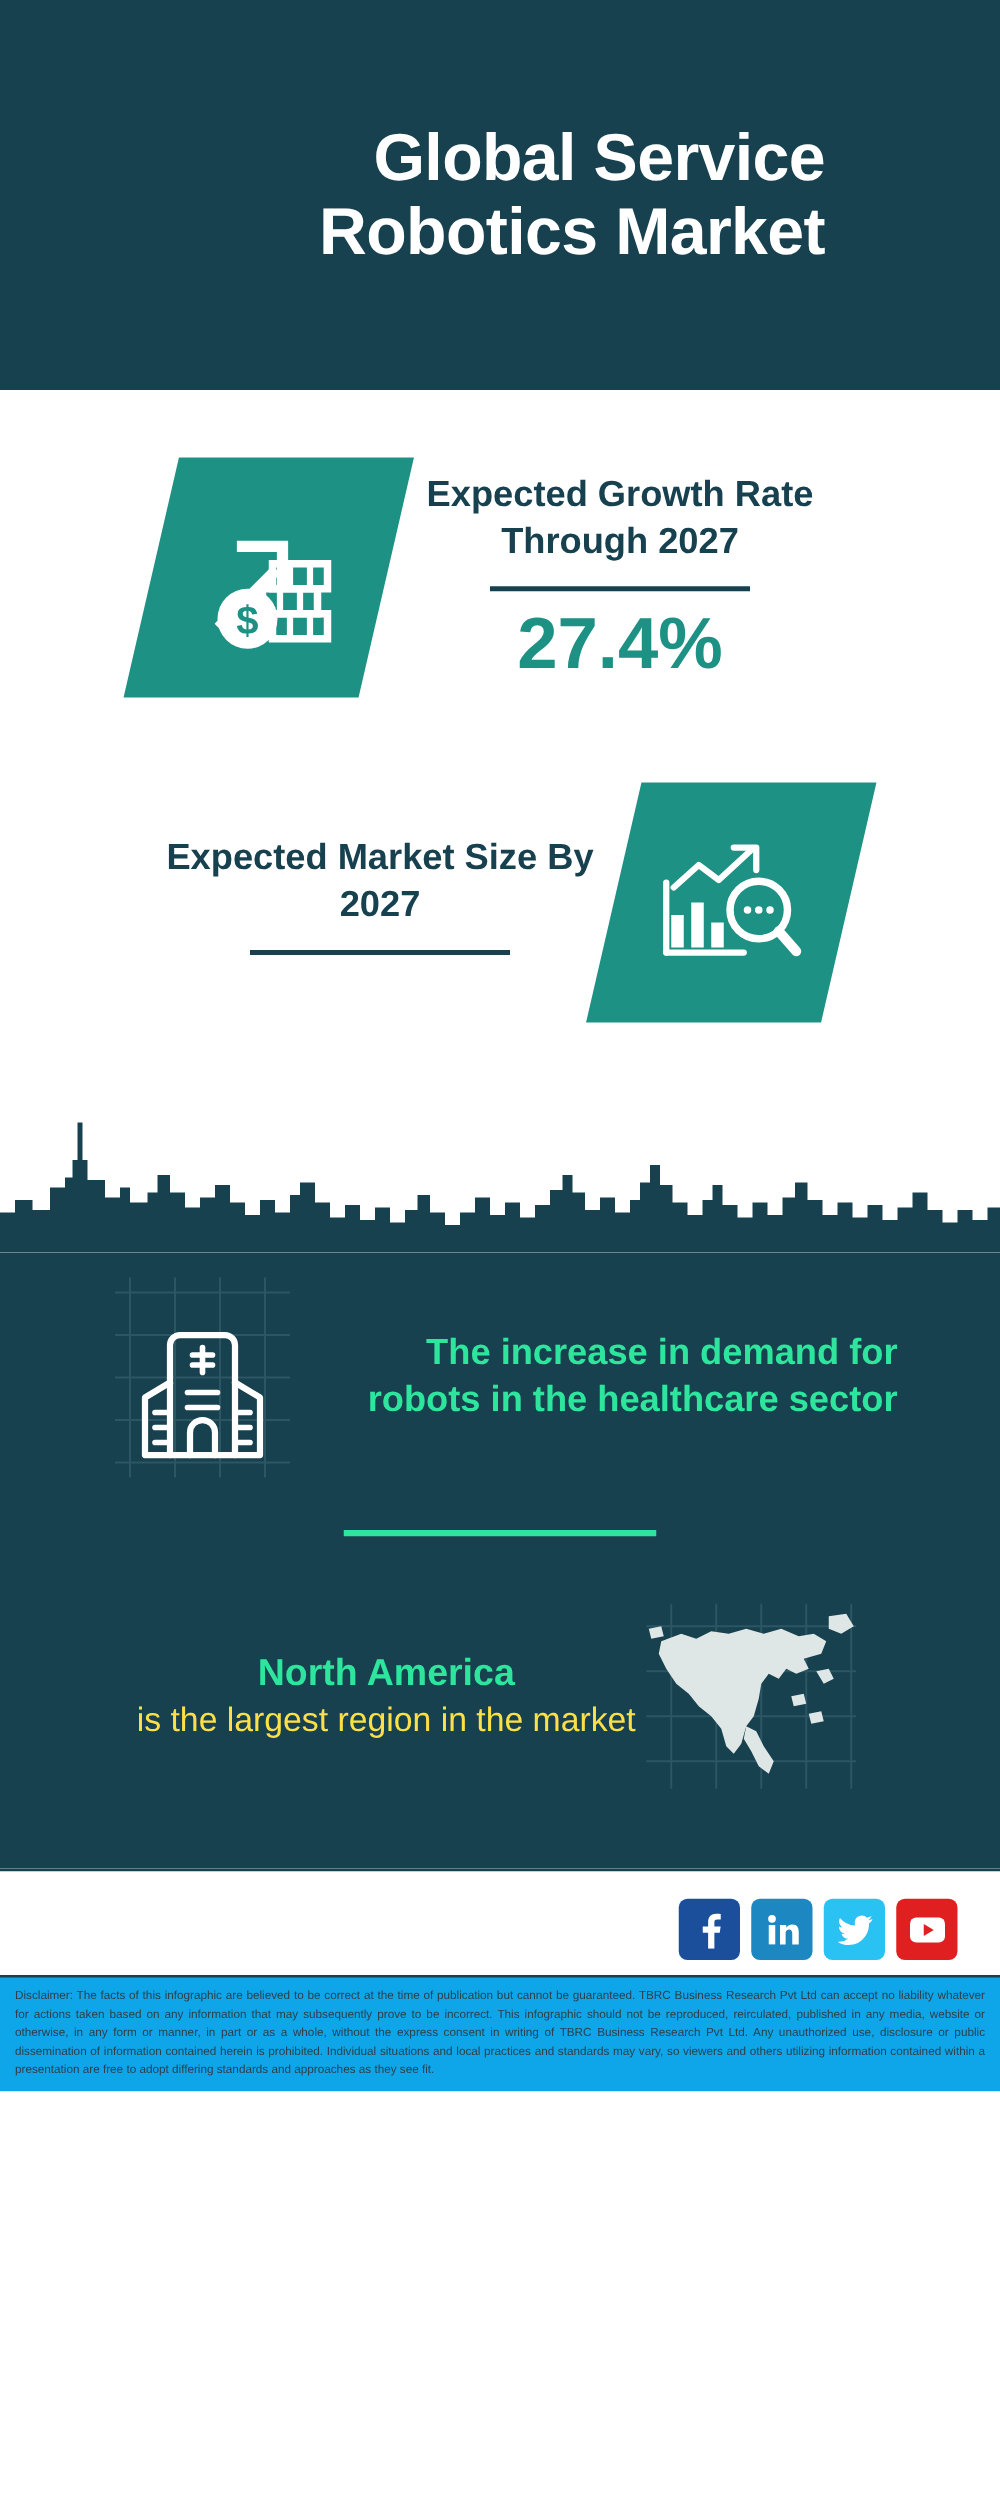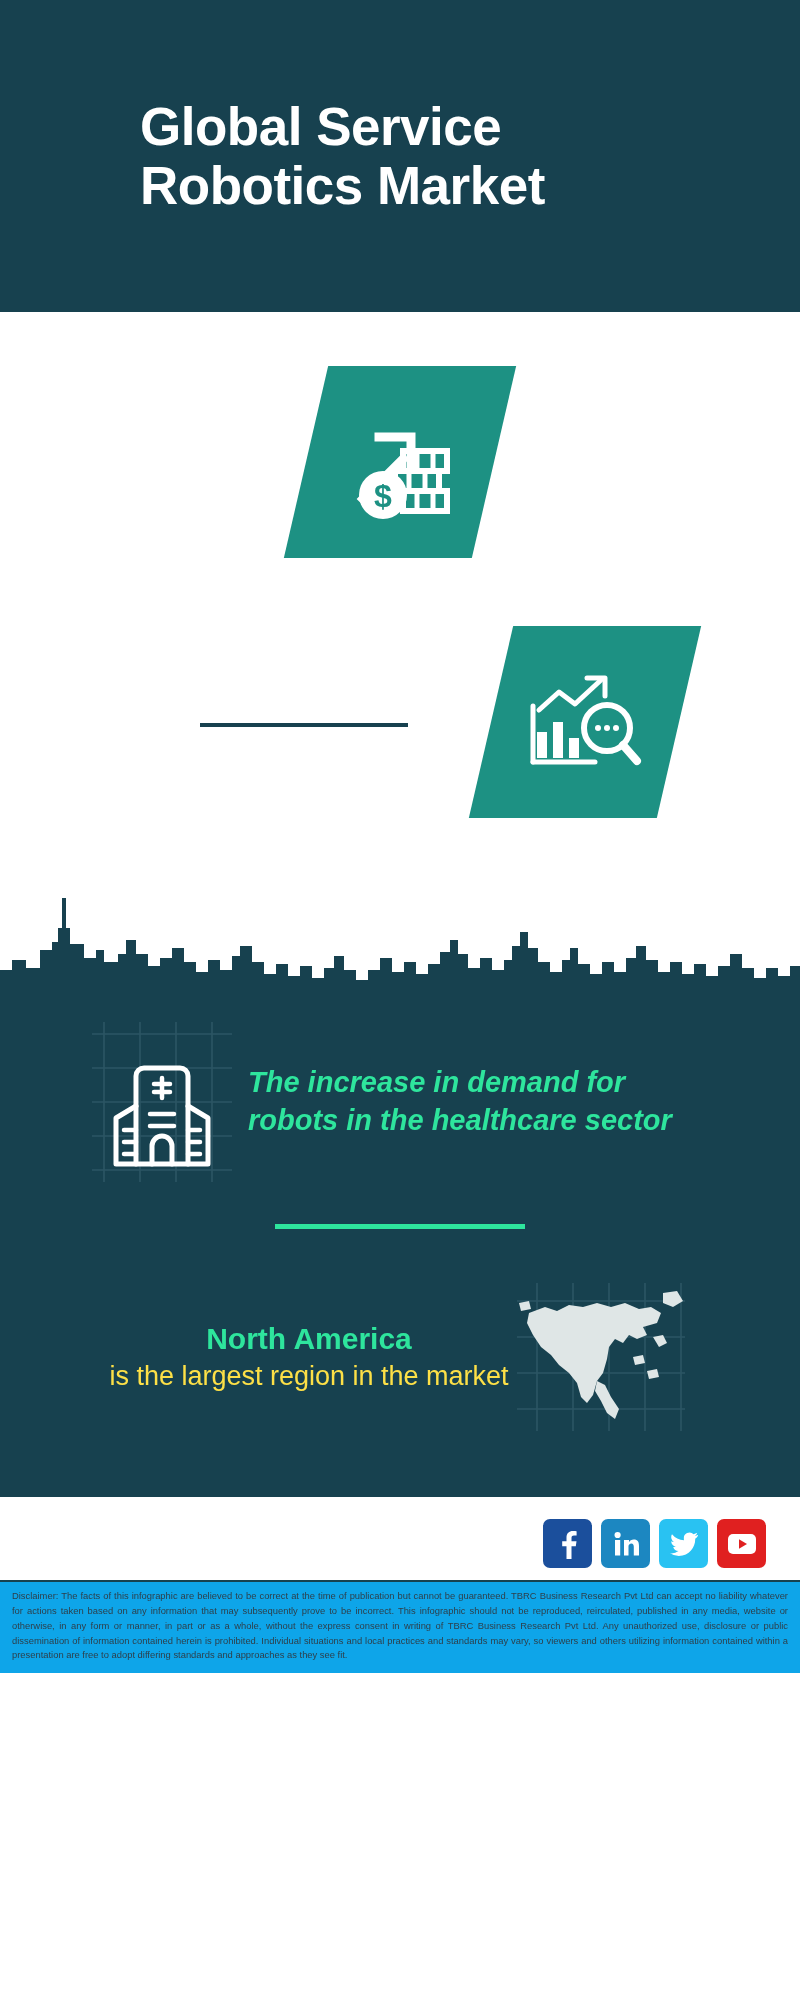--- a/index.html
+++ b/index.html
@@ -23,21 +23,21 @@
     align-items: center;
     justify-content: center;
     padding: 0 40px;
     box-sizing: border-box;
   }
   .header-title {
     color: #ffffff;
     font-size: 53px;
     font-weight: bold;
     line-height: 1.12;
-    text-align: left;
+    text-align: right;
     letter-spacing: -0.5px;
     max-width: 520px;
   }
 
   
   .stats-block {
     background: #ffffff;
     padding-top: 54px;
     position: relative;
   }
@@ -114,22 +114,21 @@
     width: 160px;
     height: 172px;
     flex: none;
     position: relative;
   }
   .icon-grid-box svg { display: block; }
 
   .insight-text {
     width: 470px;
     flex: none;
-    text-align: left;
-    font-style: italic;
+    text-align: right;
   }
   .insight-headline {
     color: #2ee59d;
     font-size: 29px;
     font-weight: bold;
     line-height: 1.3;
   }
   .insight-sub {
     color: #ffffff;
     font-size: 27px;
@@ -237,24 +236,30 @@
         <line x1="84" y1="68" x2="84" y2="88" stroke="#ffffff" stroke-width="5"></line>
 
         <rect x="62" y="88" width="44" height="20" stroke="#ffffff" stroke-width="6" fill="none"></rect>
         <line x1="76" y1="88" x2="76" y2="108" stroke="#ffffff" stroke-width="5"></line>
         <line x1="92" y1="88" x2="92" y2="108" stroke="#ffffff" stroke-width="5"></line>
 
         <circle cx="42" cy="92" r="24" fill="#ffffff"></circle>
         <text x="42" y="104" font-family="Liberation Sans, sans-serif" font-size="32" font-weight="bold" fill="#1d9183" text-anchor="middle">$</text>
       </svg>
     </div>
+    <div class="stat-text">
+      <div class="stat-label">Expected Growth Rate Through 2027</div>
+      <div class="stat-divider"></div>
+      <div class="stat-value">27.4%</div>
+    </div>
   </div>
 
   <div class="stat-row row-size">
     <div class="stat-text">
+      <div class="stat-label">Expected Market Size By 2027</div>
       <div class="stat-divider"></div>
     </div>
     <div class="para-badge">
       <svg width="120" height="112" viewBox="0 0 120 112" fill="none">
 
         <path d="M14 44 L34 26 L50 38 L76 14" stroke="#ffffff" stroke-width="5" fill="none" stroke-linecap="round" stroke-linejoin="round"></path>
         <path d="M62 12 H80 V30" stroke="#ffffff" stroke-width="5" fill="none" stroke-linecap="round" stroke-linejoin="round"></path>
 
         <rect x="12" y="66" width="10" height="26" fill="#ffffff"></rect>
         <rect x="28" y="56" width="10" height="36" fill="#ffffff"></rect>

